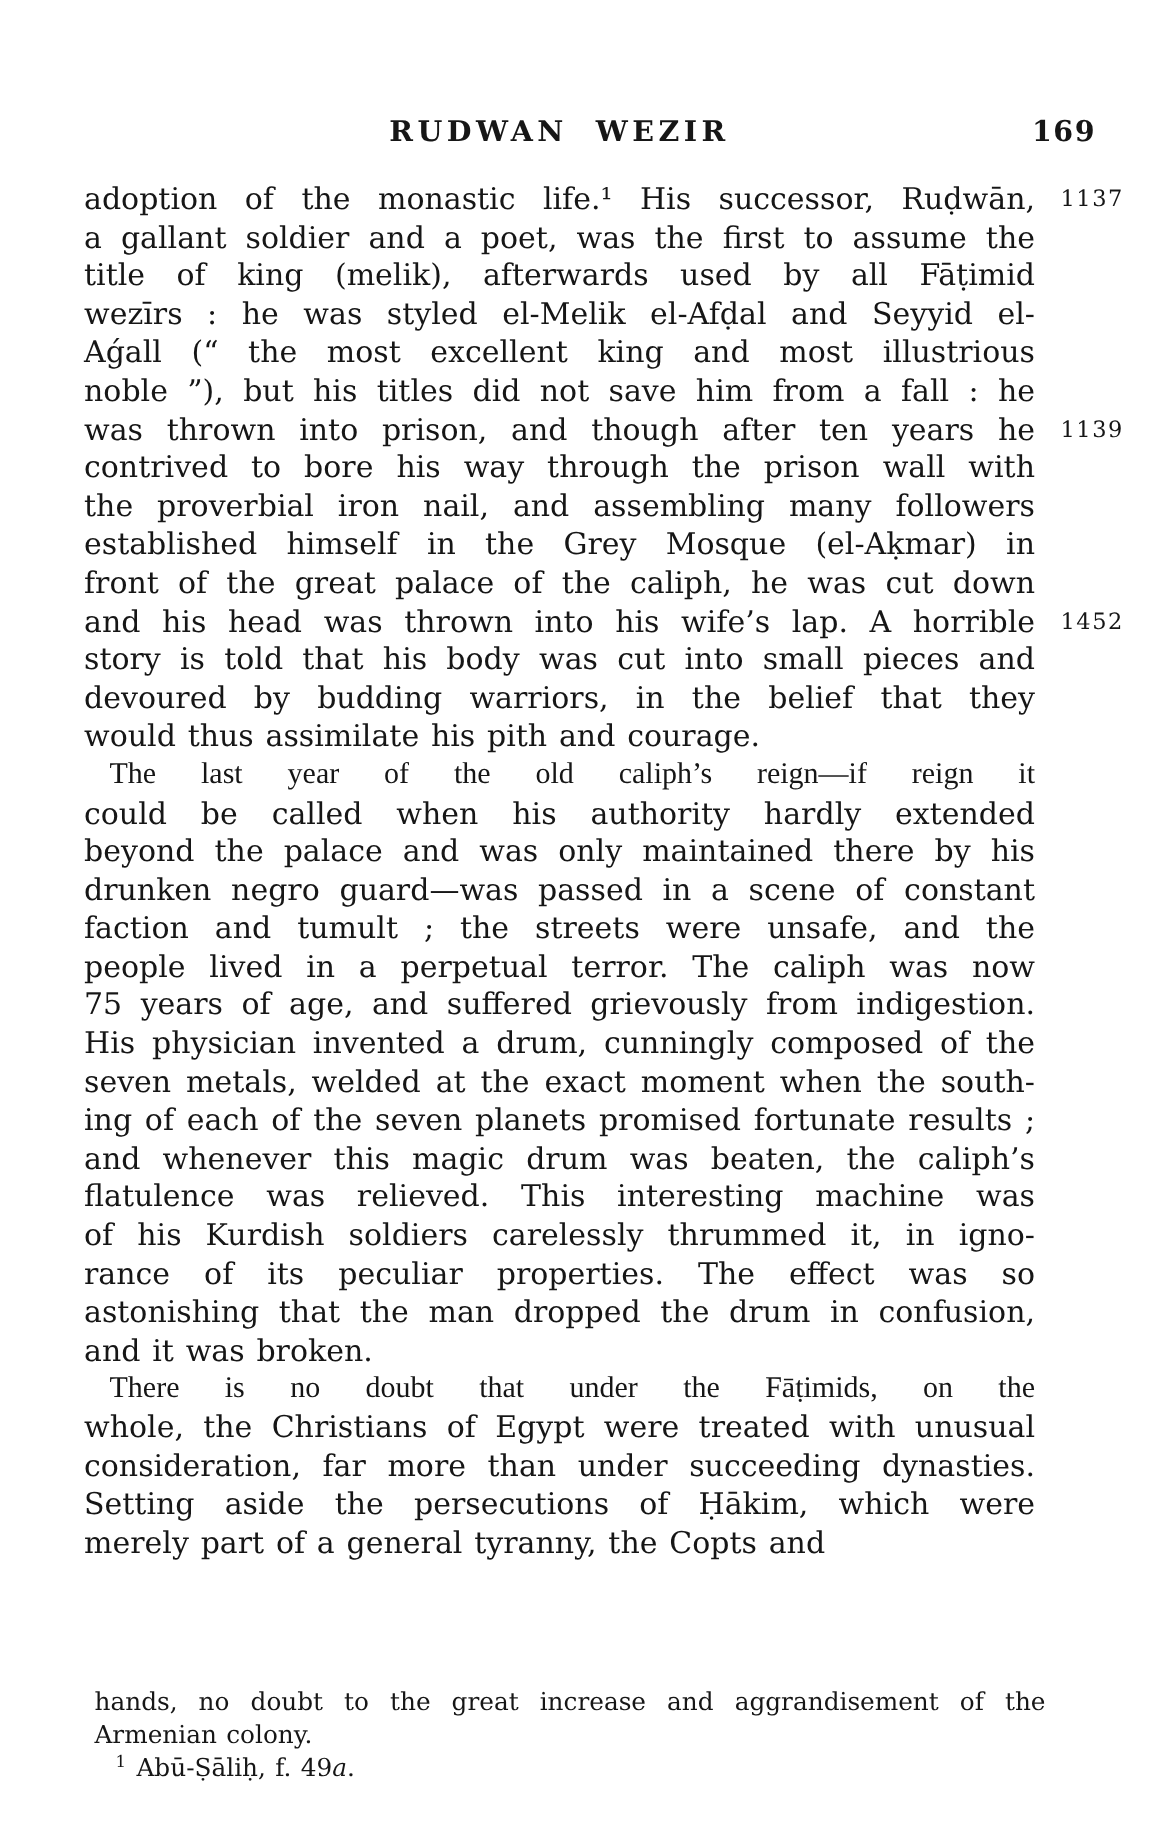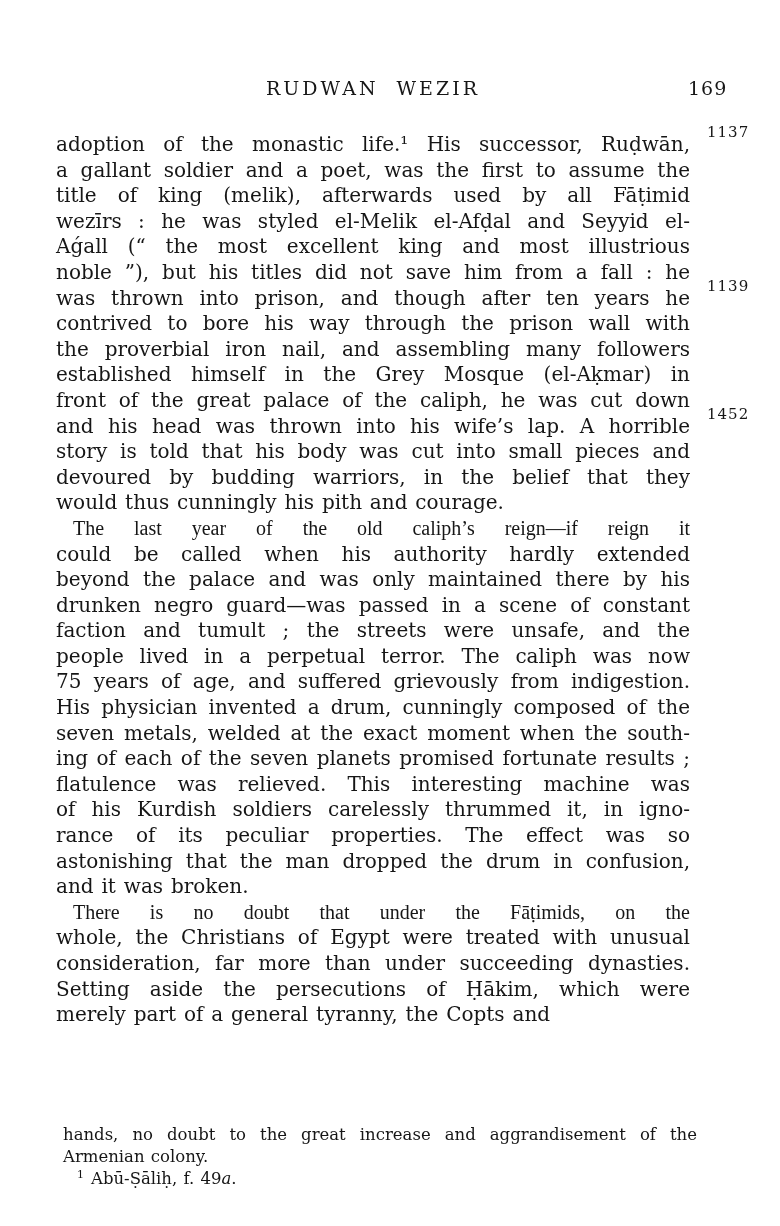--- a/index.html
+++ b/index.html
@@ -12,42 +12,41 @@
     font-family: "DejaVu Serif", "Liberation Serif", serif;
     color: #161616;
   }
   .running-head {
     position: absolute;
     top: 77px;
     left: 56px;
     width: 634px;
     text-align: center;
     font-size: 19px;
-    font-weight: normal;
+    font-weight: bold;
     letter-spacing: 3px;
     word-spacing: 9px;
     white-space: nowrap;
   }
   .page-number {
     position: absolute;
     top: 77px;
     left: 688px;
     font-size: 19px;
-    font-weight: normal;
+    font-weight: bold;
     letter-spacing: 1px;
   }
   .body-text {
     position: absolute;
     top: 120px;
     left: 56px;
     width: 634px;
     font-size: 20px;
     line-height: 25.6px;
     word-spacing: 1.5px;
-    margin-top: 12px;
   }
   .paragraph { margin: 0; }
   .line {
     text-align: justify;
     text-align-last: justify;
     text-justify: inter-word;
   }
   .line.lastline { text-align-last: left; }
   .line.indent { text-indent: 17px; font-family: Liberation Serif, serif; }
   .margin-notes {
@@ -101,33 +100,34 @@
         <div class="line">Aǵall (“ the most excellent king and most illustrious</div>
         <div class="line">noble ”), but his titles did not save him from a fall : he</div>
         <div class="line">was thrown into prison, and though after ten years he</div>
         <div class="line">contrived to bore his way through the prison wall with</div>
         <div class="line">the proverbial iron nail, and assembling many followers</div>
         <div class="line">established himself in the Grey Mosque (el-Aḳmar) in</div>
         <div class="line">front of the great palace of the caliph, he was cut down</div>
         <div class="line">and his head was thrown into his wife’s lap. A horrible</div>
         <div class="line">story is told that his body was cut into small pieces and</div>
         <div class="line">devoured by budding warriors, in the belief that they</div>
-        <div class="line lastline">would thus cunningly his pith and courage.</div>
+        <div class="line lastline">would thus assimilate his pith and courage.</div>
       </div>
       <div class="paragraph">
         <div class="line indent">The last year of the old caliph’s reign—if reign it</div>
         <div class="line">could be called when his authority hardly extended</div>
         <div class="line">beyond the palace and was only maintained there by his</div>
         <div class="line">drunken negro guard—was passed in a scene of constant</div>
         <div class="line">faction and tumult ; the streets were unsafe, and the</div>
         <div class="line">people lived in a perpetual terror. The caliph was now</div>
         <div class="line">75 years of age, and suffered grievously from indigestion.</div>
         <div class="line">His physician invented a drum, cunningly composed of the</div>
         <div class="line">seven metals, welded at the exact moment when the south-</div>
         <div class="line">ing of each of the seven planets promised fortunate results ;</div>
+        <div class="line">and whenever this magic drum was beaten, the caliph’s</div>
         <div class="line">flatulence was relieved. This interesting machine was</div>
         <div class="line">of his Kurdish soldiers carelessly thrummed it, in igno-</div>
         <div class="line">rance of its peculiar properties. The effect was so</div>
         <div class="line">astonishing that the man dropped the drum in confusion,</div>
         <div class="line lastline">and it was broken.</div>
       </div>
       <div class="paragraph">
         <div class="line indent">There is no doubt that under the Fāṭimids, on the</div>
         <div class="line">whole, the Christians of Egypt were treated with unusual</div>
         <div class="line">consideration, far more than under succeeding dynasties.</div>

